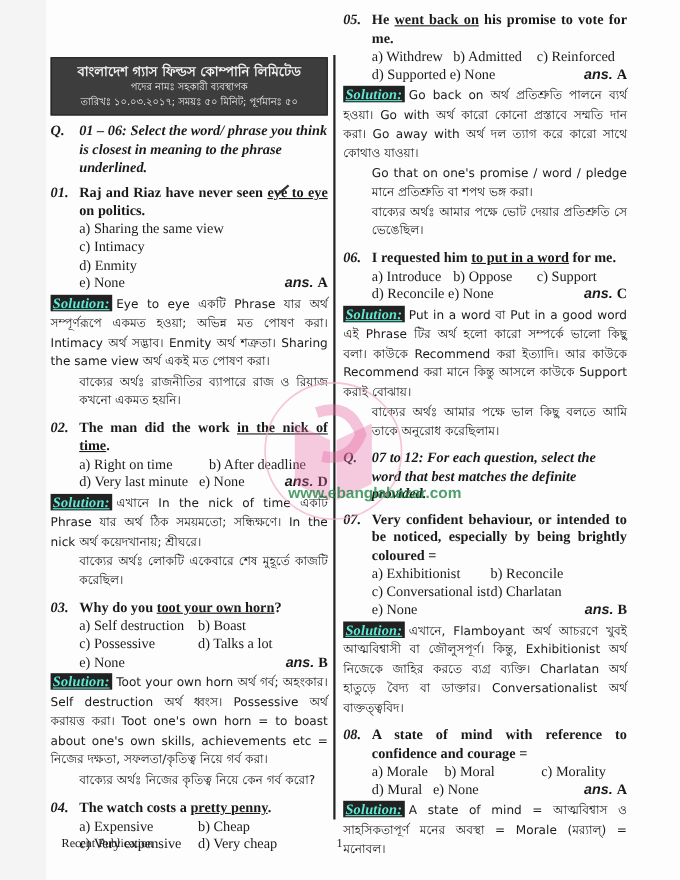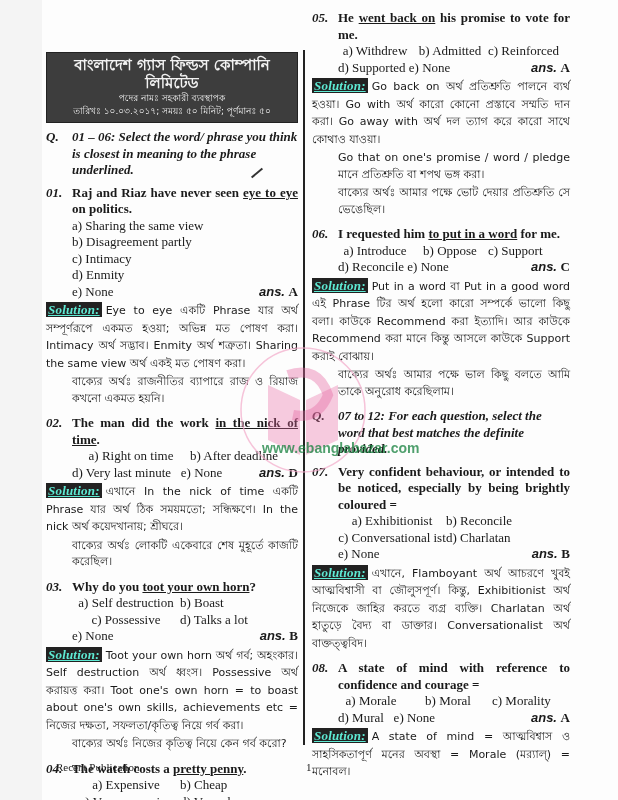--- a/index.html
+++ b/index.html
@@ -10,34 +10,34 @@
   .page-left-shade { position:absolute; left:0; top:0; width:42px; height:800px; background:#f4f4f4; }
   .col { position:absolute; top:52px; font-size:13px; line-height:16.5px; }
   .col-left { left:46px; width:252px; }
   .col-right { left:312px; width:258px; }
   .divider { position:absolute; left:303px; top:50px; width:1.5px; height:695px; background:#222; }
 
   .header-box {
     background:#3d3d3d; color:#f2f2f2; text-align:center; padding:3px 4px 4px;
     margin-bottom:6px; border:1px solid #222;
   }
-  .hb-title { font-family:"DejaVu Sans", sans-serif; font-size:15px; line-height:18px; font-weight:bold; }
+  .hb-title { font-family:"DejaVu Sans", sans-serif; font-size:12px; line-height:18px; font-weight:bold; }
   .hb-sub { font-family:"DejaVu Sans", sans-serif; font-size:9px; line-height:13px; }
 
   .instr { display:flex; font-style:italic; font-weight:bold; margin:0 0 6px; }
   .instr .qn { width:26px; flex:none; }
   .instr .txt { flex:1; }
 
   .q { margin-bottom:2px; }
   .q-head { display:flex; font-weight:bold; }
   .q-num { width:26px; flex:none; font-style:italic; }
   .q-text { flex:1; text-align:justify; }
   .u { text-decoration:underline; }
   .opts { padding-left:26px; }
-  .opt-row { display:flex;text-align:center; }
+  .opt-row { display:flex; }
   .opt-row .cell { white-space:nowrap; }
   .ans-row { display:flex; justify-content:space-between; padding-left:26px; }
   .ans { font-weight:bold; font-style:italic; font-family:"Liberation Sans", sans-serif;text-align:center; }
   .ans b { font-style:normal; font-family:"Liberation Serif", serif; }
 
   .sol { margin:2px 0 8px; text-align:justify; }
   .sol-label {
     background:#222; color:#5eead4; font-style:italic; font-weight:bold; font-family:"Liberation Serif", serif;
     padding:0 2px; margin-right:4px; letter-spacing:0.2px; text-decoration:underline;
   }
@@ -70,21 +70,20 @@
     <span class="txt">01 – 06: Select the word/ phrase you think is closest in meaning to the phrase underlined.</span>
   </div>
 
   <div class="q">
     <div class="q-head">
       <span class="q-num">01.</span>
       <span class="q-text"><span>Raj and Riaz have never seen </span><span class="u">eye to eye</span><span> on politics.</span></span>
     </div>
     <div class="opts">
       <div>a) Sharing the same view</div>
-      <div>b) Disagreement partly</div>
       <div>c) Intimacy</div>
       <div>d) Enmity</div>
     </div>
     <div class="ans-row">
         <span>e) None</span>
         <span class="ans"><span>ans.</span> <b>A</b></span>
       </div>
   </div>
   <div class="sol">
     <p class="first"><span class="sol-label">Solution:</span><span class="bn">Eye to eye একটি Phrase যার অর্থ সম্পূর্ণরূপে একমত হওয়া; অভিন্ন মত পোষণ করা। Intimacy অর্থ সদ্ভাব। Enmity অর্থ শত্রুতা। Sharing the same view অর্থ একই মত পোষণ করা।</span></p>

